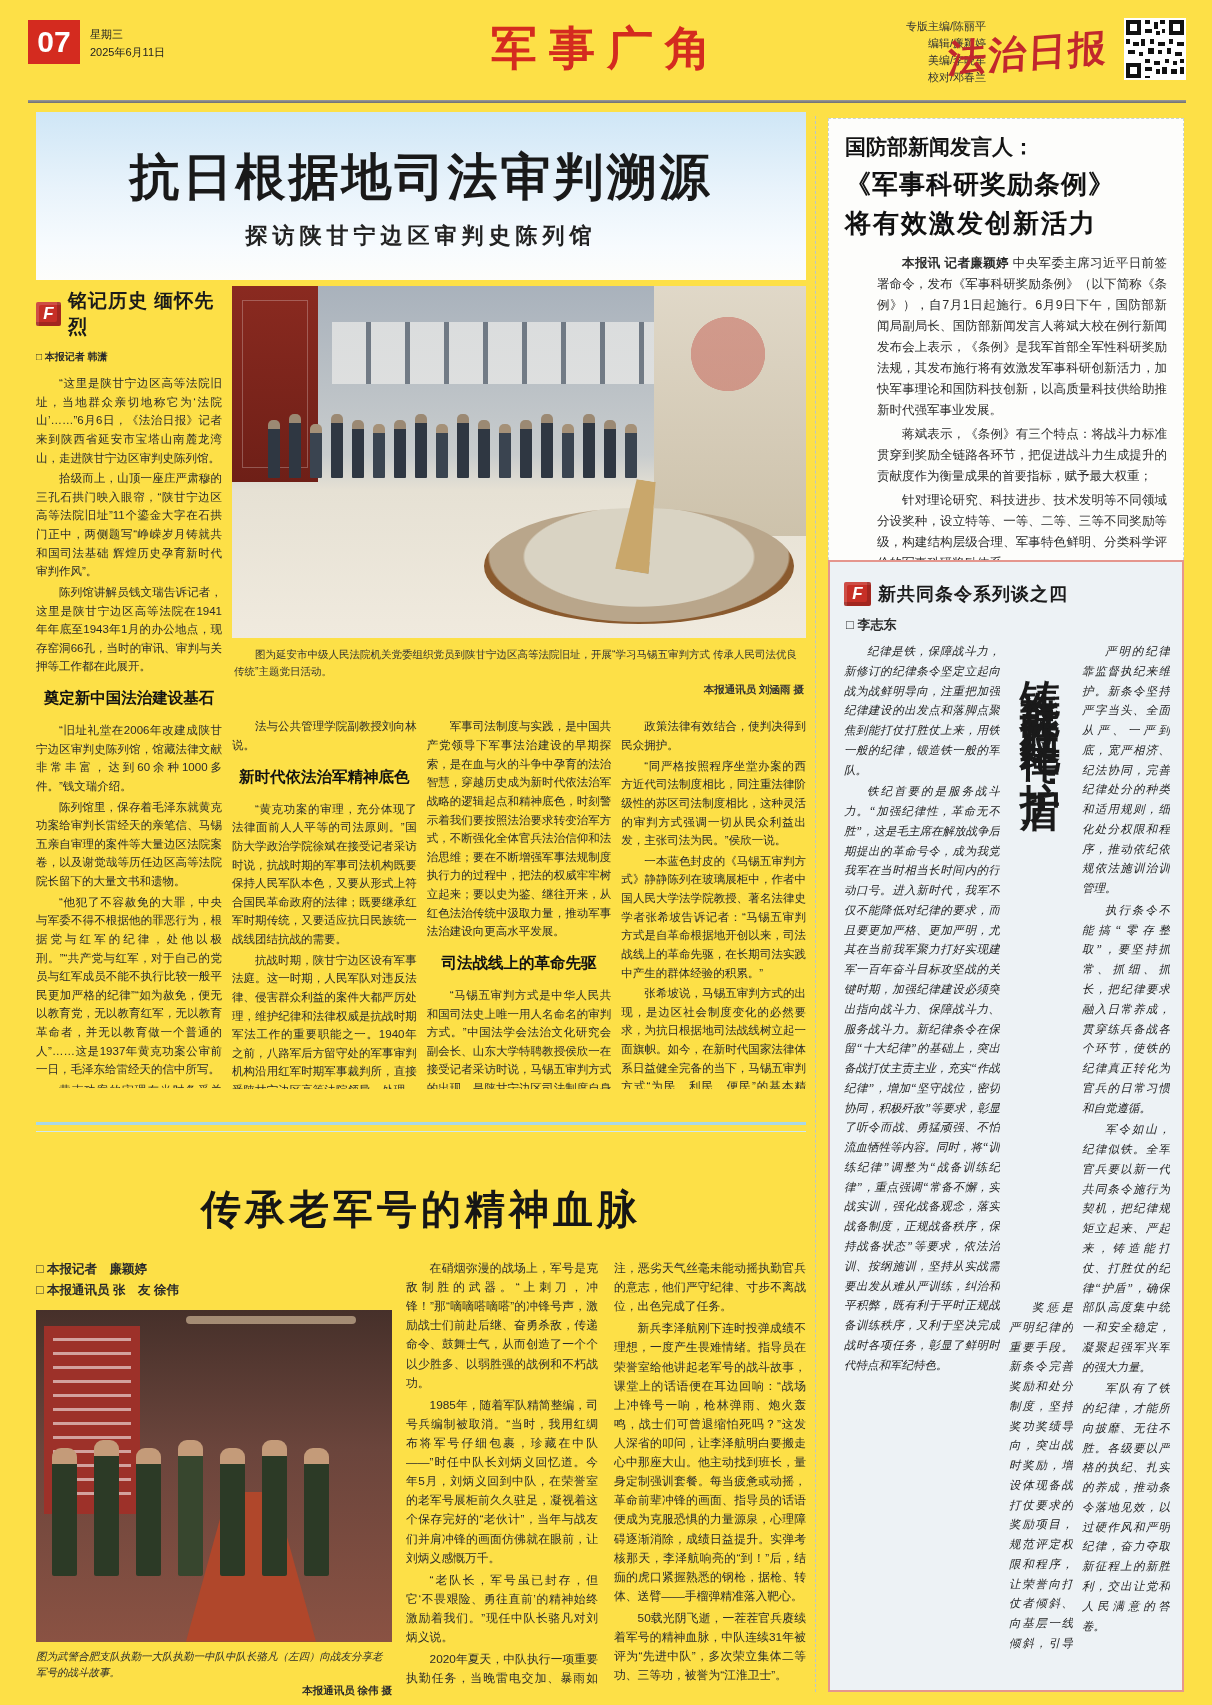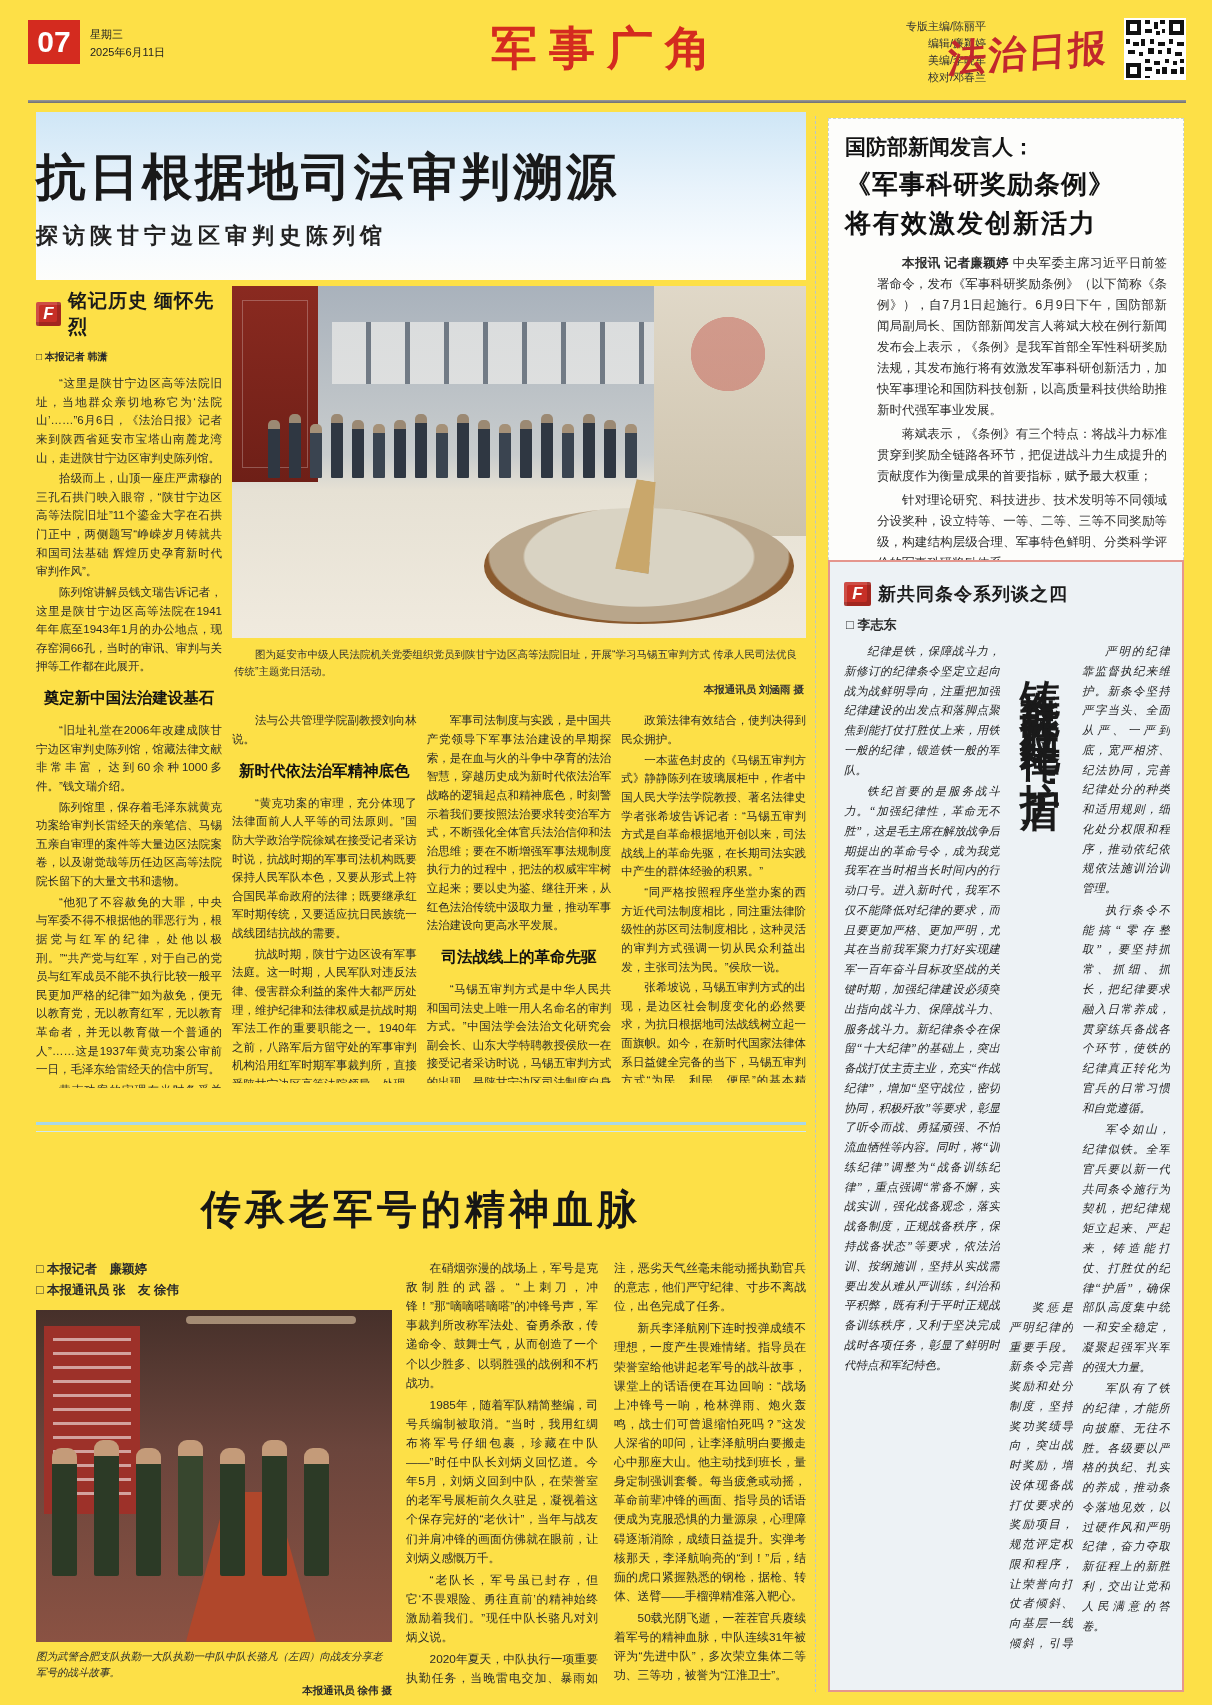--- a/index.html
+++ b/index.html
@@ -20,21 +20,21 @@
   .head-rule{position:absolute;left:28px;right:26px;top:100px;height:3px;background:linear-gradient(#9a9a9a,#6f6f6f);}
 
   
   .vsep{position:absolute;left:815px;top:116px;height:1576px;border-left:1px dashed #b9c6cc;}
   .blue-rule1{position:absolute;left:36px;width:770px;top:1122px;height:3px;background:#a9d8e6;}
   .blue-rule2{position:absolute;left:36px;width:770px;top:1131px;height:1px;background:#cfe9f2;}
 
   
   .a1{position:absolute;left:36px;top:112px;width:770px;}
   .a1-head{height:168px;background:linear-gradient(180deg,#cfe6f6 0%,#e8f3fb 45%,#f7fbfe 80%,#fdfdfb 100%);
-           text-align:left;}
+           text-align:center;}
   .a1-title{padding-top:32px;font-size:50px;font-weight:900;letter-spacing:3px;color:#191919;}
   .a1-sub{margin-top:10px;font-size:22px;font-weight:700;letter-spacing:5px;color:#222;}
   .a1-body{display:flex;gap:10px;margin-top:6px;}
   .a1-col1{width:186px;height:802px;overflow:hidden;}
   .kicker{display:flex;align-items:center;margin:2px 0 10px 0;}
   .kicker-text{font-size:19px;font-weight:900;color:#1a1a1a;letter-spacing:1px;}
   .cube{width:27px;height:24px;background:#c62f26;color:#fff;display:inline-flex;align-items:center;justify-content:center;
         font-style:italic;font-weight:900;font-size:17px;margin-right:7px;border-radius:2px;
         box-shadow:inset -4px -4px 0 rgba(0,0,0,.18), inset 3px 3px 0 rgba(255,255,255,.15);}
   .byline{font-size:10px;font-weight:700;margin:6px 0 10px 0;}
@@ -56,21 +56,21 @@
   .fig:nth-child(2n){height:64px;}
   .fig:nth-child(3n){height:54px;background:linear-gradient(#a59178 0 9px,#3a4450 9px);}
   .platform{position:absolute;right:12px;bottom:14px;width:310px;height:116px;border-radius:50%;
             background:radial-gradient(ellipse at 50% 42%,#d9d3c3 0 52%,#bba karat 0, #d9d3c3 52%,#b9a68b 53% 68%,#8a5a2e 69% 100%);
             background:radial-gradient(ellipse at 50% 42%,#d9d3c3 0 52%,#b9a68b 53% 68%,#8a5a2e 69% 100%);}
   .sculpture{position:absolute;right:150px;bottom:66px;width:34px;height:92px;background:#c9a76b;
              clip-path:polygon(22% 0,78% 0,100% 100%,0 100%);transform:rotate(9deg);box-shadow:2px 2px 4px rgba(0,0,0,.25);}
   .caption{margin:8px 2px 8px 2px;font-size:10.5px;line-height:1.6;color:#333;}
   .caption .cap-text{text-indent:2em;display:block;}
   .caption .credit{display:block;text-align:right;font-weight:700;margin-top:1px;}
-  .a1-cols{display:flex;gap:10px;margin-top:14px;}
+  .a1-cols{display:flex;gap:10px;margin-top:20px;}
   .a1-col{width:185px;height:372px;overflow:hidden;}
 
   
   .a2{position:absolute;left:828px;top:118px;width:356px;border:1px dashed #c7d3d9;background:#fdfdfb;
       padding:14px 16px 16px 16px;box-sizing:border-box;}
   .a2-t1{font-size:21px;font-weight:800;color:#141414;}
   .a2-t2{font-size:26px;font-weight:900;color:#111;margin-top:6px;letter-spacing:1px;}
   .a2-t3{font-size:26px;font-weight:900;color:#111;margin-top:4px;letter-spacing:2px;}
   .a2-body{margin-top:12px;margin-left:32px;}
   .a2-body p{margin:0 0 3px 0;font-size:12.5px;line-height:1.68;text-align:justify;text-indent:2em;}
@@ -259,22 +259,22 @@
                 <p>军事司法制度与实践，是中国共产党领导下军事法治建设的早期探索，是在血与火的斗争中孕育的法治智慧，穿越历史成为新时代依法治军战略的逻辑起点和精神底色，时刻警示着我们要按照法治要求转变治军方式，不断强化全体官兵法治信仰和法治思维；要在不断增强军事法规制度执行力的过程中，把法的权威牢牢树立起来；要以史为鉴、继往开来，从红色法治传统中汲取力量，推动军事法治建设向更高水平发展。</p>
               </div>
             <div class="subhead">司法战线上的革命先驱</div>
             <div class="paras">
                 <p>“马锡五审判方式是中华人民共和国司法史上唯一用人名命名的审判方式。”中国法学会法治文化研究会副会长、山东大学特聘教授侯欣一在接受记者采访时说，马锡五审判方式的出现，是陕甘宁边区司法制度自身的发展需要，它折中了中国传统司法、晚清以降从西方移植而来的现代司法以及苏区时期移植的苏联司法制度中的合理元素，为现代司法制度与中国国情相结合提供了一种新的可能性。</p>
               </div>
           </div>
           <div class="a1-col">
             <div class="paras">
                 <p>政策法律有效结合，使判决得到民众拥护。</p>
+                <p>“同严格按照程序坐堂办案的西方近代司法制度相比，同注重法律阶级性的苏区司法制度相比，这种灵活的审判方式强调一切从民众利益出发，主张司法为民。”侯欣一说。</p>
                 <p>一本蓝色封皮的《马锡五审判方式》静静陈列在玻璃展柜中，作者中国人民大学法学院教授、著名法律史学者张希坡告诉记者：“马锡五审判方式是自革命根据地开创以来，司法战线上的革命先驱，在长期司法实践中产生的群体经验的积累。”</p>
-                <p>“同严格按照程序坐堂办案的西方近代司法制度相比，同注重法律阶级性的苏区司法制度相比，这种灵活的审判方式强调一切从民众利益出发，主张司法为民。”侯欣一说。</p>
                 <p>张希坡说，马锡五审判方式的出现，是边区社会制度变化的必然要求，为抗日根据地司法战线树立起一面旗帜。如今，在新时代国家法律体系日益健全完备的当下，马锡五审判方式“为民、利民、便民”的基本精神，依然对广大政法干警具有积极引导作用。</p>
               </div>
           </div>
         </div>
       </div>
     </div>
   </div>
 
   <div class="a2">
     <div class="a2-t1">国防部新闻发言人：</div>
@@ -341,21 +341,21 @@
               <span class="fig2"></span>
               <span class="fig2"></span>
           </div>
         </div>
         <div class="a4-caption">
           <span>图为武警合肥支队执勤一大队执勤一中队中队长骆凡（左四）向战友分享老军号的战斗故事。</span>
           <span class="credit">本报通讯员 徐伟 摄</span>
         </div>
       </div>
       <div class="a4-cols">
-          <p>在硝烟弥漫的战场上，军号是克敌制胜的武器。“上刺刀，冲锋！”那“嘀嘀嗒嘀嗒”的冲锋号声，军事裁判所改称军法处、奋勇杀敌，传递命令、鼓舞士气，从而创造了一个个以少胜多、以弱胜强的战例和不朽战功。</p>
+          <p>在硝烟弥漫的战场上，军号是克敌制胜的武器。“上刺刀，冲锋！”那“嘀嘀嗒嘀嗒”的冲锋号声，激励战士们前赴后继、奋勇杀敌，传递命令、鼓舞士气，从而创造了一个个以少胜多、以弱胜强的战例和不朽战功。</p>
           <p>1985年，随着军队精简整编，司号兵编制被取消。“当时，我用红绸布将军号仔细包裹，珍藏在中队——”时任中队长刘炳义回忆道。今年5月，刘炳义回到中队，在荣誉室的老军号展柜前久久驻足，凝视着这个保存完好的“老伙计”，当年与战友们并肩冲锋的画面仿佛就在眼前，让刘炳义感慨万千。</p>
           <p>“老队长，军号虽已封存，但它‘不畏艰险、勇往直前’的精神始终激励着我们。”现任中队长骆凡对刘炳义说。</p>
           <p>2020年夏天，中队执行一项重要执勤任务，当晚雷电交加、暴雨如注，恶劣天气丝毫未能动摇执勤官兵的意志，他们严守纪律、寸步不离战位，出色完成了任务。</p>
           <p>新兵李泽航刚下连时投弹成绩不理想，一度产生畏难情绪。指导员在荣誉室给他讲起老军号的战斗故事，课堂上的话语便在耳边回响：“战场上冲锋号一响，枪林弹雨、炮火轰鸣，战士们可曾退缩怕死吗？”这发人深省的叩问，让李泽航明白要搬走心中那座大山。他主动找到班长，量身定制强训套餐。每当疲惫或动摇，革命前辈冲锋的画面、指导员的话语便成为克服恐惧的力量源泉，心理障碍逐渐消除，成绩日益提升。实弹考核那天，李泽航响亮的“到！”后，结痂的虎口紧握熟悉的钢枪，据枪、转体、送臂——手榴弹精准落入靶心。</p>
           <p>50载光阴飞逝，一茬茬官兵赓续着军号的精神血脉，中队连续31年被评为“先进中队”，多次荣立集体二等功、三等功，被誉为“江淮卫士”。</p>
         </div>
     </div>
   </div>
 
 </div>

